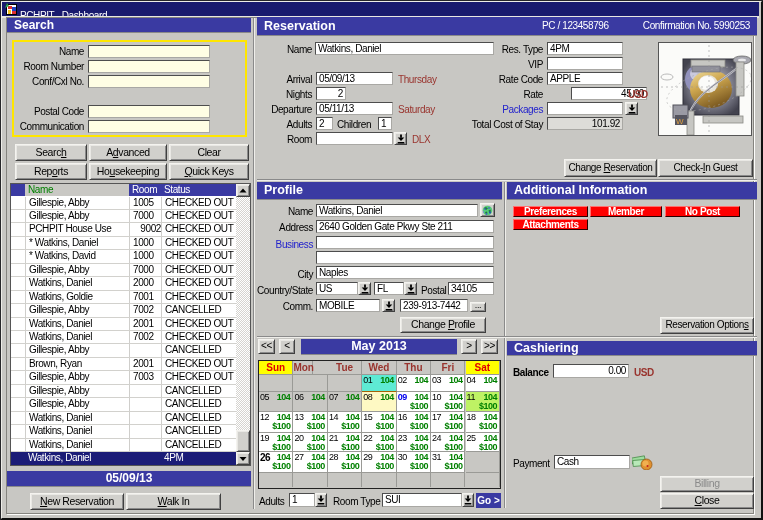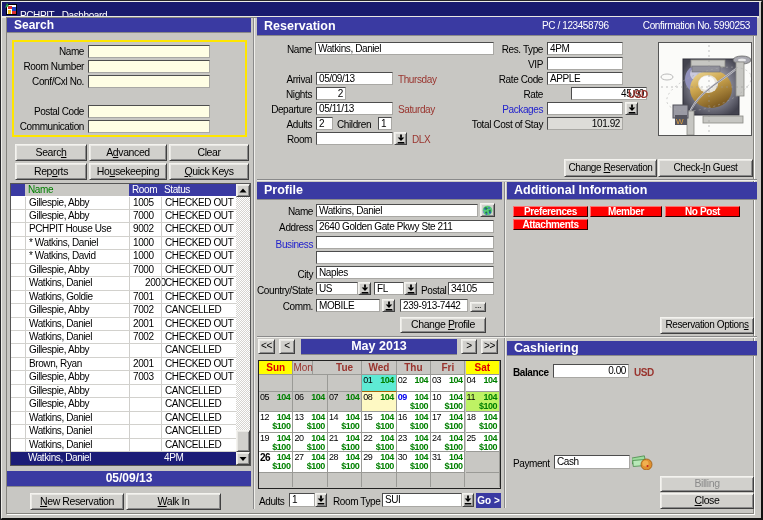--- a/index.html
+++ b/index.html
@@ -73,41 +73,41 @@
     <span class="abs" style="left:118px;top:0;width:32px;height:100%;border-left:1px solid #cfcecb;padding-left:3px;">1005</span>
     <span class="abs" style="left:150px;top:0;width:80px;height:100%;border-left:1px solid #cfcecb;padding-left:3px;">CHECKED OUT</span>
   </div>
 <div class="abs cell" style="left:11px;top:209.9px;width:225px;height:13.45px;border-bottom:1px solid #d2d1cd;font-size:10px;letter-spacing:-0.4px;line-height:12px;">
     <span class="abs" style="left:14px;top:0;width:104px;height:100%;border-left:1px solid #cfcecb;padding-left:3px;">Gillespie, Abby</span>
     <span class="abs" style="left:118px;top:0;width:32px;height:100%;border-left:1px solid #cfcecb;padding-left:3px;">7000</span>
     <span class="abs" style="left:150px;top:0;width:80px;height:100%;border-left:1px solid #cfcecb;padding-left:3px;">CHECKED OUT</span>
   </div>
 <div class="abs cell" style="left:11px;top:223.4px;width:225px;height:13.45px;border-bottom:1px solid #d2d1cd;font-size:10px;letter-spacing:-0.4px;line-height:12px;">
     <span class="abs" style="left:14px;top:0;width:104px;height:100%;border-left:1px solid #cfcecb;padding-left:3px;">PCHPIT House Use</span>
-    <span class="abs" style="left:118px;top:0;width:32px;height:100%;border-left:1px solid #cfcecb;padding-left:3px;">9002</span>
+    <span class="abs" style="left:118px;top:0;width:32px;height:100%;border-left:1px solid #cfcecb;padding-left:3px;text-align:right;">9002</span>
     <span class="abs" style="left:150px;top:0;width:80px;height:100%;border-left:1px solid #cfcecb;padding-left:3px;">CHECKED OUT</span>
   </div>
 <div class="abs cell" style="left:11px;top:236.8px;width:225px;height:13.45px;border-bottom:1px solid #d2d1cd;font-size:10px;letter-spacing:-0.4px;line-height:12px;">
     <span class="abs" style="left:14px;top:0;width:104px;height:100%;border-left:1px solid #cfcecb;padding-left:3px;">* Watkins, Daniel</span>
     <span class="abs" style="left:118px;top:0;width:32px;height:100%;border-left:1px solid #cfcecb;padding-left:3px;">1000</span>
     <span class="abs" style="left:150px;top:0;width:80px;height:100%;border-left:1px solid #cfcecb;padding-left:3px;">CHECKED OUT</span>
   </div>
 <div class="abs cell" style="left:11px;top:250.3px;width:225px;height:13.45px;border-bottom:1px solid #d2d1cd;font-size:10px;letter-spacing:-0.4px;line-height:12px;">
     <span class="abs" style="left:14px;top:0;width:104px;height:100%;border-left:1px solid #cfcecb;padding-left:3px;">* Watkins, David</span>
     <span class="abs" style="left:118px;top:0;width:32px;height:100%;border-left:1px solid #cfcecb;padding-left:3px;">1000</span>
     <span class="abs" style="left:150px;top:0;width:80px;height:100%;border-left:1px solid #cfcecb;padding-left:3px;">CHECKED OUT</span>
   </div>
 <div class="abs cell" style="left:11px;top:263.8px;width:225px;height:13.45px;border-bottom:1px solid #d2d1cd;font-size:10px;letter-spacing:-0.4px;line-height:12px;">
     <span class="abs" style="left:14px;top:0;width:104px;height:100%;border-left:1px solid #cfcecb;padding-left:3px;">Gillespie, Abby</span>
     <span class="abs" style="left:118px;top:0;width:32px;height:100%;border-left:1px solid #cfcecb;padding-left:3px;">7000</span>
     <span class="abs" style="left:150px;top:0;width:80px;height:100%;border-left:1px solid #cfcecb;padding-left:3px;">CHECKED OUT</span>
   </div>
 <div class="abs cell" style="left:11px;top:277.2px;width:225px;height:13.45px;border-bottom:1px solid #d2d1cd;font-size:10px;letter-spacing:-0.4px;line-height:12px;">
     <span class="abs" style="left:14px;top:0;width:104px;height:100%;border-left:1px solid #cfcecb;padding-left:3px;">Watkins, Daniel</span>
-    <span class="abs" style="left:118px;top:0;width:32px;height:100%;border-left:1px solid #cfcecb;padding-left:15px;">2000</span>
+    <span class="abs" style="left:118px;top:0;width:32px;height:100%;border-left:1px solid #cfcecb;padding-left:3px;">2000</span>
     <span class="abs" style="left:150px;top:0;width:80px;height:100%;border-left:1px solid #cfcecb;padding-left:3px;">CHECKED OUT</span>
   </div>
 <div class="abs cell" style="left:11px;top:290.6px;width:225px;height:13.45px;border-bottom:1px solid #d2d1cd;font-size:10px;letter-spacing:-0.4px;line-height:12px;">
     <span class="abs" style="left:14px;top:0;width:104px;height:100%;border-left:1px solid #cfcecb;padding-left:3px;">Watkins, Goldie</span>
     <span class="abs" style="left:118px;top:0;width:32px;height:100%;border-left:1px solid #cfcecb;padding-left:3px;">7001</span>
     <span class="abs" style="left:150px;top:0;width:80px;height:100%;border-left:1px solid #cfcecb;padding-left:3px;">CHECKED OUT</span>
   </div>
 <div class="abs cell" style="left:11px;top:304.1px;width:225px;height:13.45px;border-bottom:1px solid #d2d1cd;font-size:10px;letter-spacing:-0.4px;line-height:12px;">
     <span class="abs" style="left:14px;top:0;width:104px;height:100%;border-left:1px solid #cfcecb;padding-left:3px;">Gillespie, Abby</span>
     <span class="abs" style="left:118px;top:0;width:32px;height:100%;border-left:1px solid #cfcecb;padding-left:3px;">7002</span>
@@ -323,21 +323,21 @@
 <div class="red" style="left:665px;top:206px;width:75px;height:11px;line-height:10px;">No Post</div>
 <div class="red" style="left:513px;top:219px;width:75px;height:11px;line-height:10px;">Attachments</div>
 <div class="btn" style="left:660px;top:317px;width:94px;height:17px;line-height:14px;font-size:10px;color:#000;">Reservation Option<u>s</u></div>
 <div class="btn" style="left:258px;top:339px;width:17px;height:15px;line-height:12px;font-size:10px;color:#000;">&lt;&lt;</div>
 <div class="btn" style="left:279px;top:339px;width:16px;height:15px;line-height:12px;font-size:10px;color:#000;">&lt;</div>
 <div class="hdr" style="left:301px;top:339px;width:156px;height:15px;text-align:center;line-height:15px;">May 2013</div>
 <div class="btn" style="left:461px;top:339px;width:16px;height:15px;line-height:12px;font-size:10px;color:#000;">&gt;</div>
 <div class="btn" style="left:481px;top:339px;width:17px;height:15px;line-height:12px;font-size:10px;color:#000;">&gt;&gt;</div>
 <div class="abs" style="left:258px;top:360px;width:243px;height:129px;border:1px solid #222;background:#c8c7c3;"></div>
 <div class="abs" style="left:259.0px;top:361.0px;width:34.4px;height:13px;background:#ffff00;color:#e00000;font-size:10px;font-weight:bold;text-align:center;line-height:13px;border-right:1px solid #9a9a96;">Sun</div>
-<div class="abs" style="left:293.4px;top:361.0px;width:20px;height:13px;background:#c8c7c3;color:#99342e;font-size:10px;font-weight:normal;text-align:center;line-height:13px;border-right:1px solid #9a9a96;">Mon</div>
+<div class="abs" style="left:293.4px;top:361.0px;width:20px;height:13px;background:#c8c7c3;color:#99342e;font-size:10px;font-weight:bold;text-align:center;line-height:13px;border-right:1px solid #9a9a96;">Mon</div>
 <div class="abs" style="left:327.9px;top:361.0px;width:34.4px;height:13px;background:#c8c7c3;color:#99342e;font-size:10px;font-weight:bold;text-align:center;line-height:13px;border-right:1px solid #9a9a96;">Tue</div>
 <div class="abs" style="left:362.3px;top:361.0px;width:34.4px;height:13px;background:#c8c7c3;color:#99342e;font-size:10px;font-weight:bold;text-align:center;line-height:13px;border-right:1px solid #9a9a96;">Wed</div>
 <div class="abs" style="left:396.7px;top:361.0px;width:34.4px;height:13px;background:#c8c7c3;color:#99342e;font-size:10px;font-weight:bold;text-align:center;line-height:13px;border-right:1px solid #9a9a96;">Thu</div>
 <div class="abs" style="left:431.1px;top:361.0px;width:34.4px;height:13px;background:#c8c7c3;color:#99342e;font-size:10px;font-weight:bold;text-align:center;line-height:13px;border-right:1px solid #9a9a96;">Fri</div>
 <div class="abs" style="left:465.6px;top:361.0px;width:34.4px;height:13px;background:#ffff00;color:#e00000;font-size:10px;font-weight:bold;text-align:center;line-height:13px;border-right:1px solid #9a9a96;">Sat</div>
 <div class="abs" style="left:259.0px;top:374.0px;width:34.4px;height:17.0px;background:#c8c7c3;border-right:1px solid #9a9a96;border-top:1px solid #9a9a96;"></div>
 <div class="abs" style="left:293.4px;top:374.0px;width:34.4px;height:17.0px;background:#c8c7c3;border-right:1px solid #9a9a96;border-top:1px solid #9a9a96;"></div>
 <div class="abs" style="left:327.9px;top:374.0px;width:34.4px;height:17.0px;background:#c8c7c3;border-right:1px solid #9a9a96;border-top:1px solid #9a9a96;"></div>
 <div class="abs" style="left:362.3px;top:374.0px;width:34.4px;height:17.0px;background:#5eead4;border-right:1px solid #9a9a96;border-top:1px solid #9a9a96;">
     <span style="position:absolute;left:1px;top:0;font-size:9px;letter-spacing:-0.5px;color:#000;">01</span>

